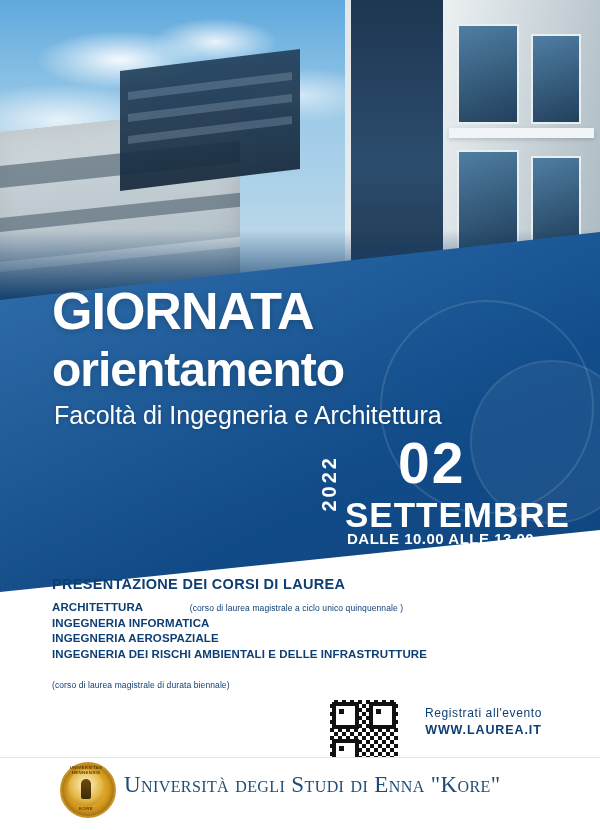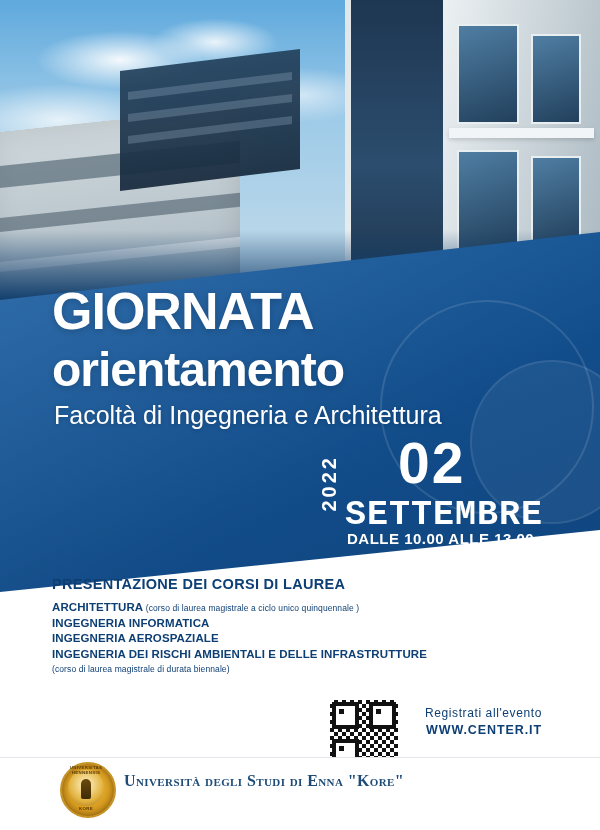--- a/index.html
+++ b/index.html
@@ -188,21 +188,20 @@
     letter-spacing: 2px;
     line-height: 58px;
   }
   .date-month {
     position: absolute;
     left: 345px; top: 495px;
     color: #ffffff;
     font-size: 35px;
     font-weight: bold;
     letter-spacing: 1px;
-    font-family: Liberation Mono, monospace;
   }
   .date-hours {
     position: absolute;
     left: 347px; top: 530px;
     color: #ffffff;
     font-size: 15px;
     font-weight: bold;
     letter-spacing: .5px;
   }
   .venue {
@@ -235,20 +234,21 @@
     color: #0e3f74;
     font-size: 11.5px;
     font-weight: bold;
     line-height: 14.5px;
     letter-spacing: .1px;
     white-space: nowrap;
   }
   .course .note {
     font-size: 8.5px;
     font-weight: normal;
+    margin-left: 44px;
   }
   .course .note2 {
     font-size: 8.5px;
     font-weight: normal;
     display: block;
     white-space: nowrap;
   }
 
   
   .qr {
@@ -270,21 +270,21 @@
     display:block;
     position:absolute; left:3px; top:3px; width:5px; height:5px; background:#111;
   }
   .qr .c-tl { left: 2px; top: 2px; }
   .qr .c-tr { right: 2px; top: 2px; }
   .qr .c-bl { left: 2px; bottom: 2px; }
 
   .register {
     position: absolute;
     left: 425px; top: 706px;
-    text-align: right;
+    text-align: center;
   }
   .register .line1 {
     color: #0e3f74;
     font-size: 12px;
     letter-spacing: .6px;
   }
   .register .line2 {
     color: #0e3f74;
     font-size: 12.5px;
     font-weight: bold;
@@ -327,25 +327,24 @@
     position: absolute; left: 21px; top: 17px;
     width: 10px; height: 20px;
     background: linear-gradient(180deg, #6b4a0c, #3f2c06);
     border-radius: 5px 5px 2px 2px;
   }
   .uni-name {
     position: absolute;
     left: 124px; top: 772px;
     color: #1f4c77;
     font-family: "Liberation Serif", serif;
-    font-size: 16px;
+    font-size: 23px;
     letter-spacing: .4px;
     font-variant: small-caps;
     white-space: nowrap;
-    font-weight: bold;
   }
 </style>
 </head>
 <body>
 
 <div class="poster">
 
   <div class="photo">
     <div class="sky-clouds"></div>
     <div class="bldg-left">
@@ -420,21 +419,21 @@
       </span>
     <span class="corner c-tr">
         <i></i>
       </span>
     <span class="corner c-bl">
         <i></i>
       </span>
   </div>
   <div class="register">
     <div class="line1">Registrati all'evento</div>
-    <div class="line2">WWW.CENTER.IT</div>
+    <div class="line2">WWW.LAUREA.IT</div>
   </div>
 
   <div class="footer-bar"></div>
   <div class="logo">
     <div class="seal"></div>
     <div class="seal-inner"></div>
     <div class="seal-figure"></div>
     <div class="seal-text-top">UNIVERSITAS HENNENSIS</div>
     <div class="seal-text-bot">KORE</div>
   </div>

